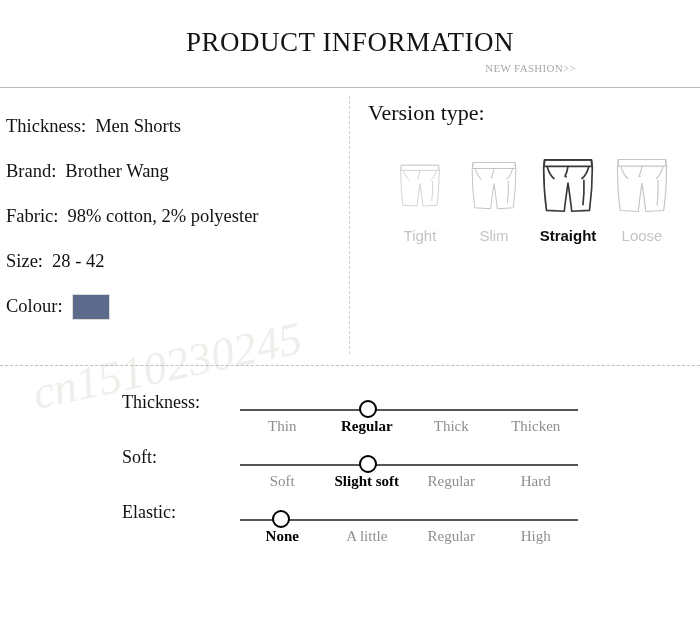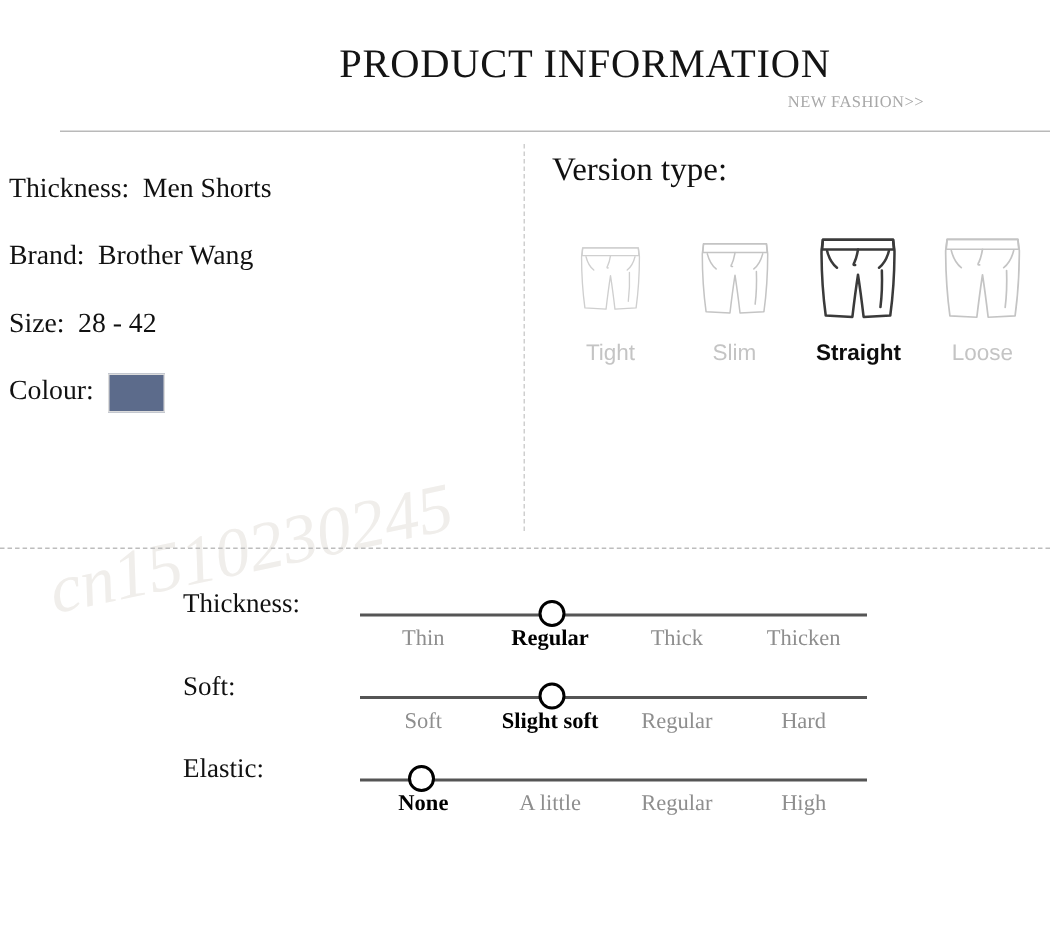--- a/index.html
+++ b/index.html
@@ -22,21 +22,20 @@
     height: 629px;
   }
 
   
   .header {
     position: absolute;
     left: 0;
     top: 0;
     width: 584px;
     height: 88px;
-    margin-left: 40px;
   }
   .page-title {
     position: absolute;
     left: 0;
     top: 27px;
     width: 700px;
     text-align: center;
     font-size: 27px;
     letter-spacing: 0.5px;
     color: #141414;
@@ -131,21 +130,21 @@
     width: 326px;
     z-index: 2;
   }
   .version-title {
     font-size: 22px;
     color: #111111;
     margin-bottom: 8px;
   }
   .fit-row {
     display: flex;
-    justify-content: space-between;
+    justify-content: center;
     align-items: flex-end;
     margin-top: 22px;
     padding: 0 2px;
   }
   .fit-item {
     width: 74px;
     text-align: center;
   }
   .fit-icon {
     height: 72px;
@@ -247,20 +246,24 @@
   <div class="h-divider"></div>
 
   <div class="specs" id="specs-host">
       <div class="spec-row">
         <span class="spec-label">Thickness:</span>
         <span class="spec-value">Men Shorts</span>
       </div>
       <div class="spec-row">
         <span class="spec-label">Brand:</span>
         <span class="spec-value">Brother Wang</span>
+      </div>
+      <div class="spec-row">
+        <span class="spec-label">Fabric:</span>
+        <span class="spec-value">98% cotton, 2% polyester</span>
       </div>
       <div class="spec-row">
         <span class="spec-label">Size:</span>
         <span class="spec-value">28 - 42</span>
       </div>
       <div class="spec-row">
         <span class="spec-label">Colour:</span>
         <span class="swatch" style="background: rgb(92, 107, 139);"></span>
       </div>
     </div>

